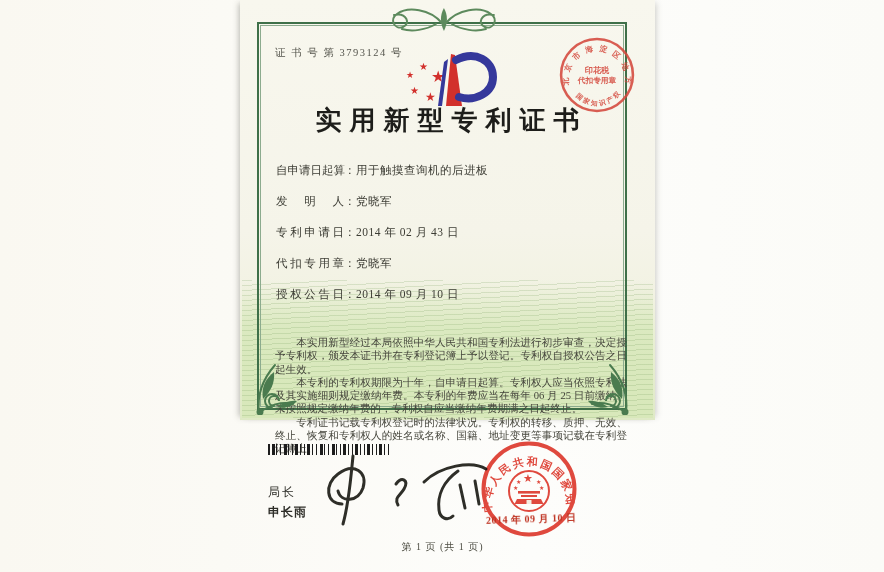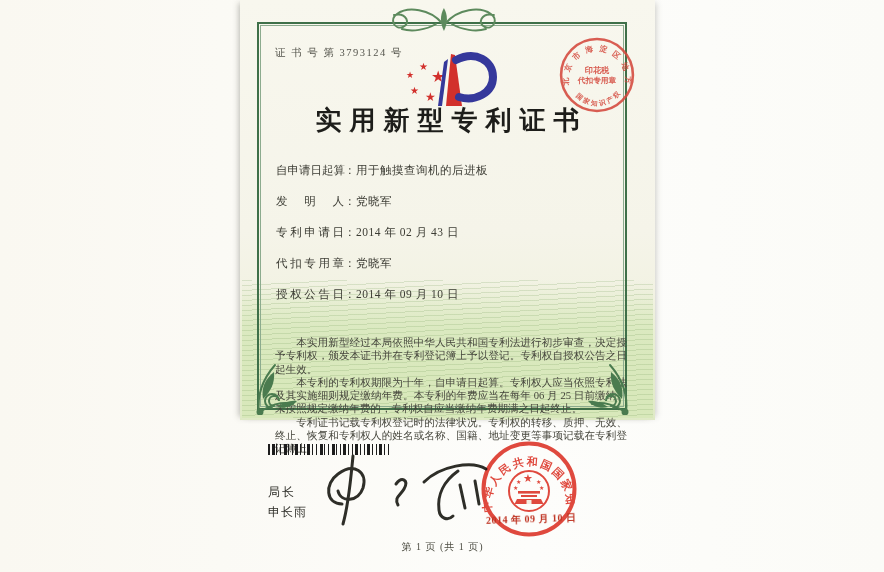--- a/index.html
+++ b/index.html
@@ -51,21 +51,21 @@
   .paras p { text-indent:2em; margin:0; }
 
   .barcode {
     position:absolute; left:28px; top:444px; width:123px; height:11px;
     background:repeating-linear-gradient(90deg,
       #1d1d1d 0 1.5px, transparent 1.5px 3.5px,
       #1d1d1d 3.5px 6.5px, transparent 6.5px 8px,
       #1d1d1d 8px 9px, transparent 9px 12px);
   }
   .director-title { position:absolute; left:28px; top:484px; font-size:12px; font-weight:normal; color:#2e2e28; letter-spacing:2px; }
-  .director-name  { position:absolute; left:28px; top:504px; font-size:12px; font-weight:normal; color:#2e2e28; letter-spacing:1px;text-align:right; }
+  .director-name  { position:absolute; left:28px; top:504px; font-size:12px; font-weight:bold; color:#2e2e28; letter-spacing:1px;text-align:right; }
   .signature { position:absolute; left:68px; top:448px; width:210px; height:85px; }
 
   .office-seal { position:absolute; left:240px; top:440px; width:98px; height:98px; opacity:.93; mix-blend-mode:multiply; }
   .seal-date {
     position:absolute; left:246px; top:512px; width:110px;
     font-size:10px; font-weight:bold; color:#bf3423; letter-spacing:.5px;
     transform:rotate(-2deg); white-space:nowrap;
   }
   .page-note {
     position:absolute; left:0; width:405px; top:540px; text-align:center;

